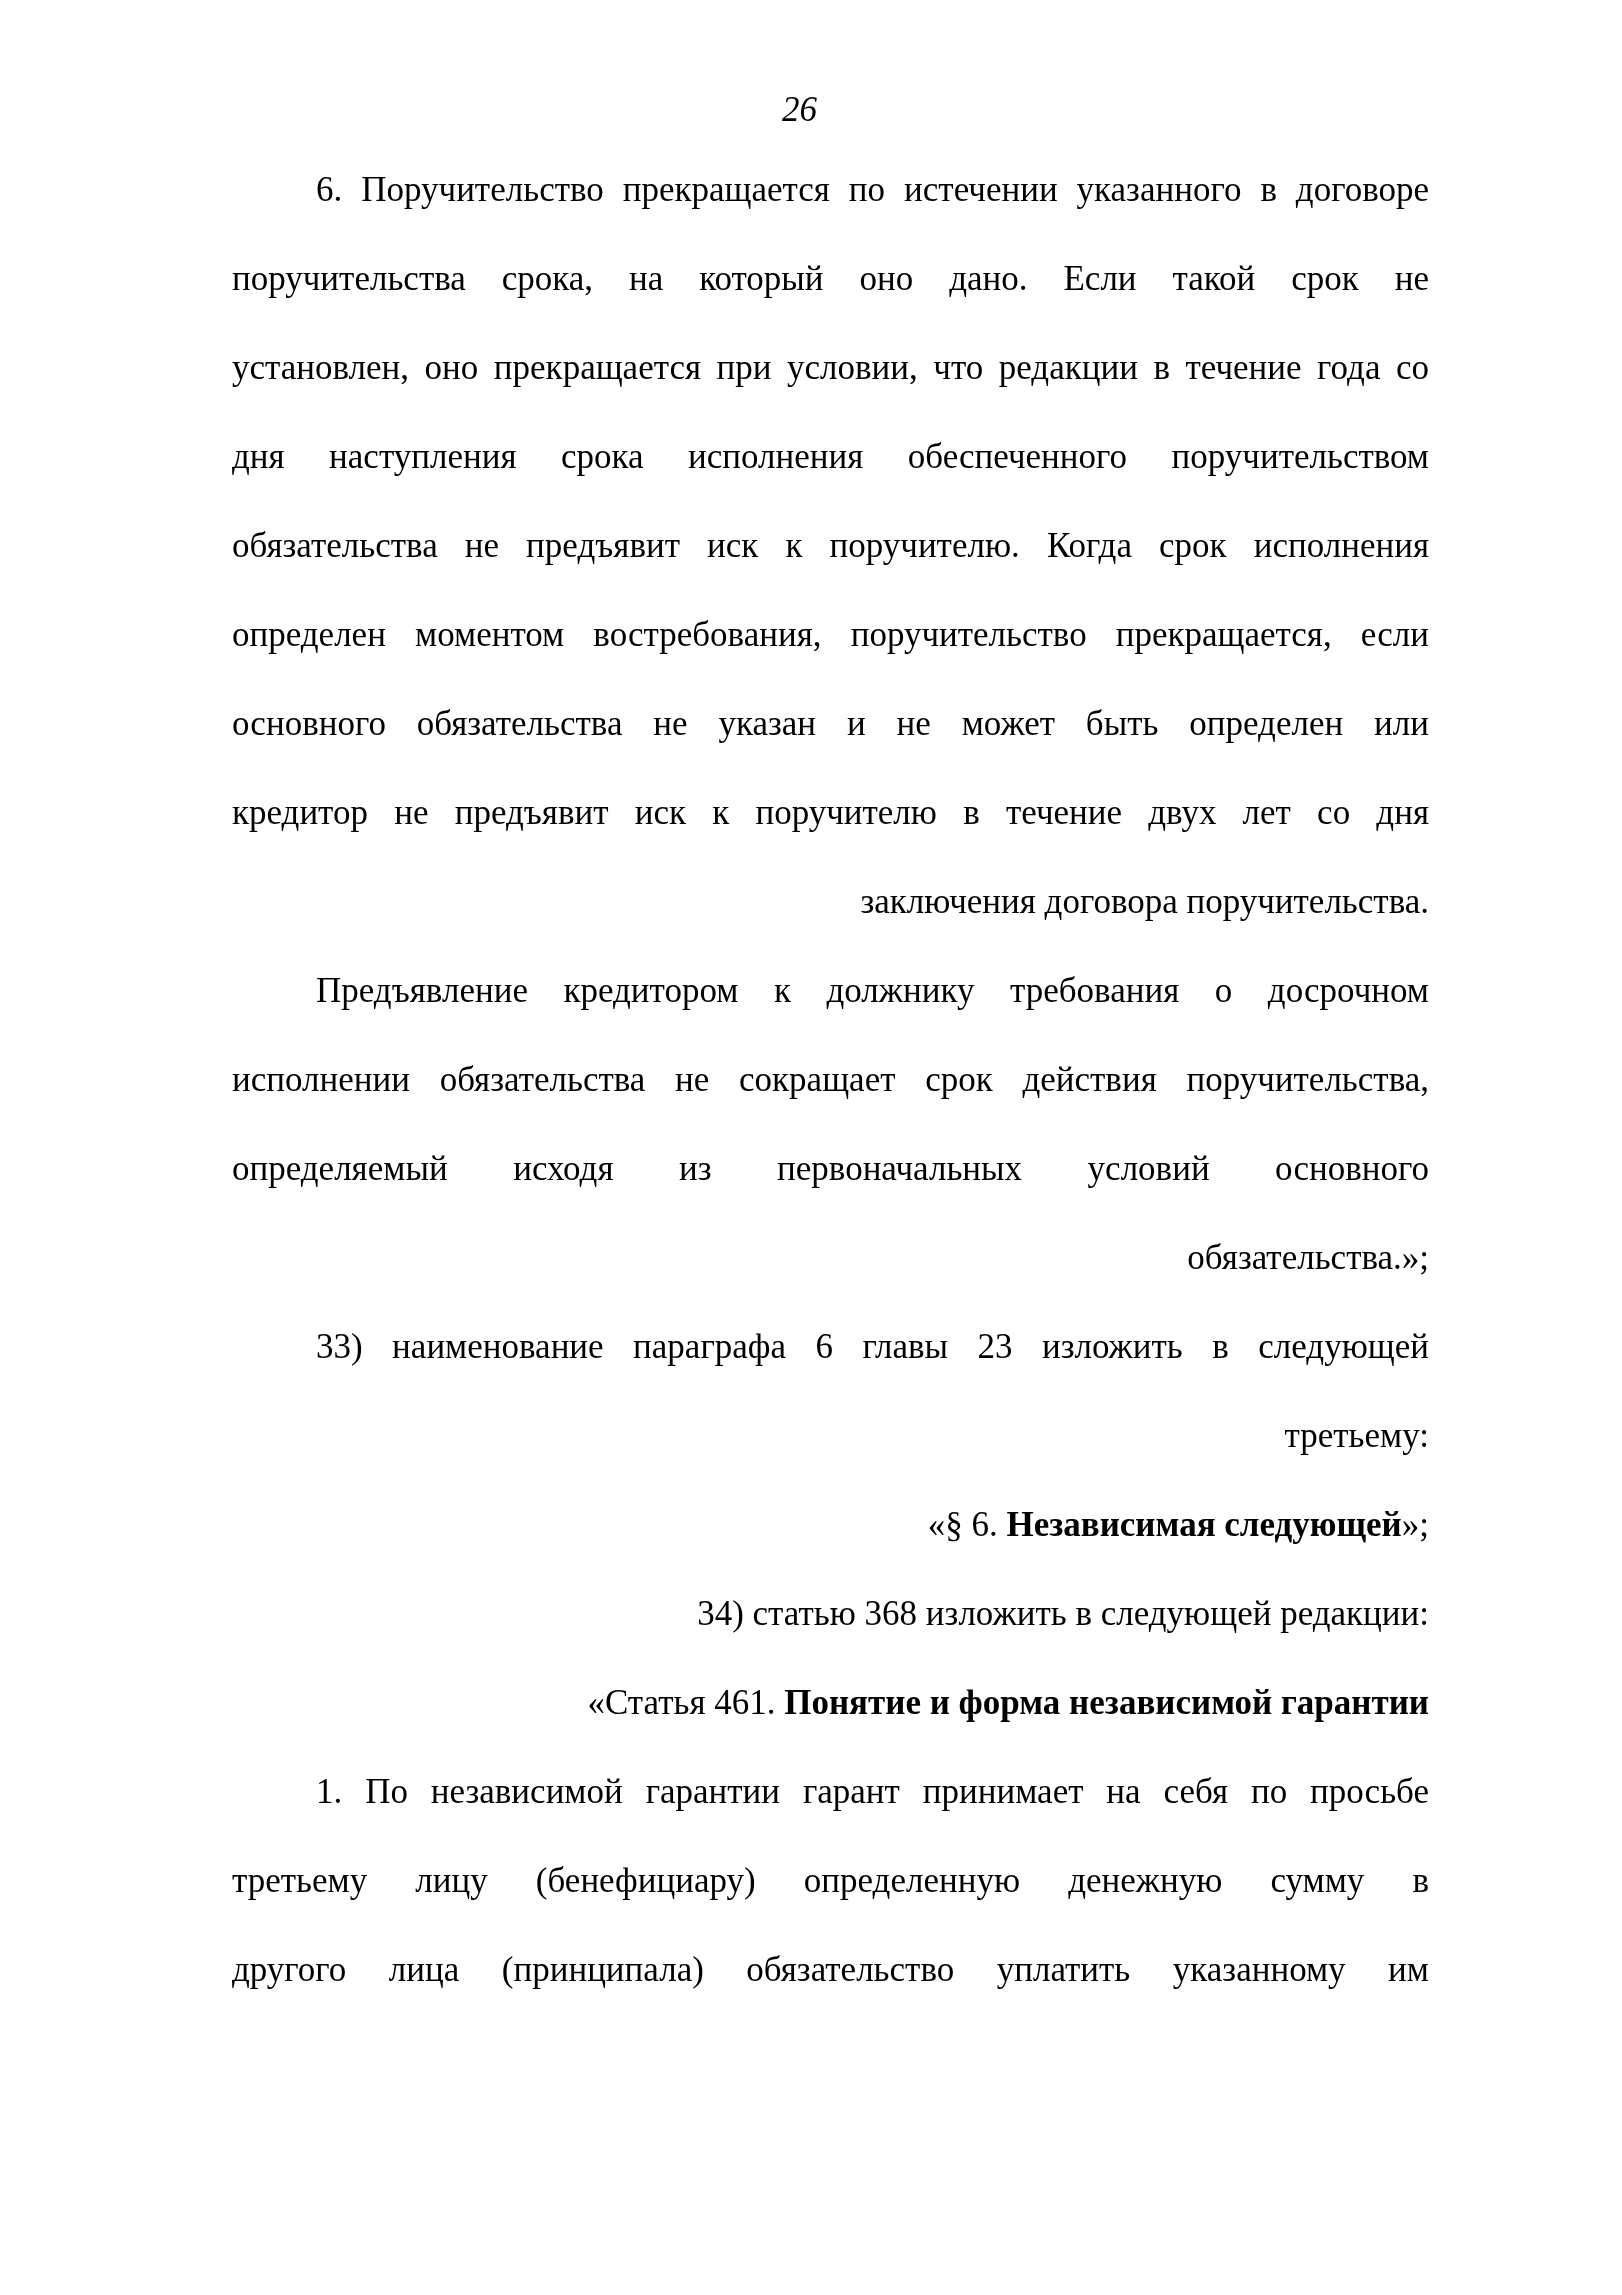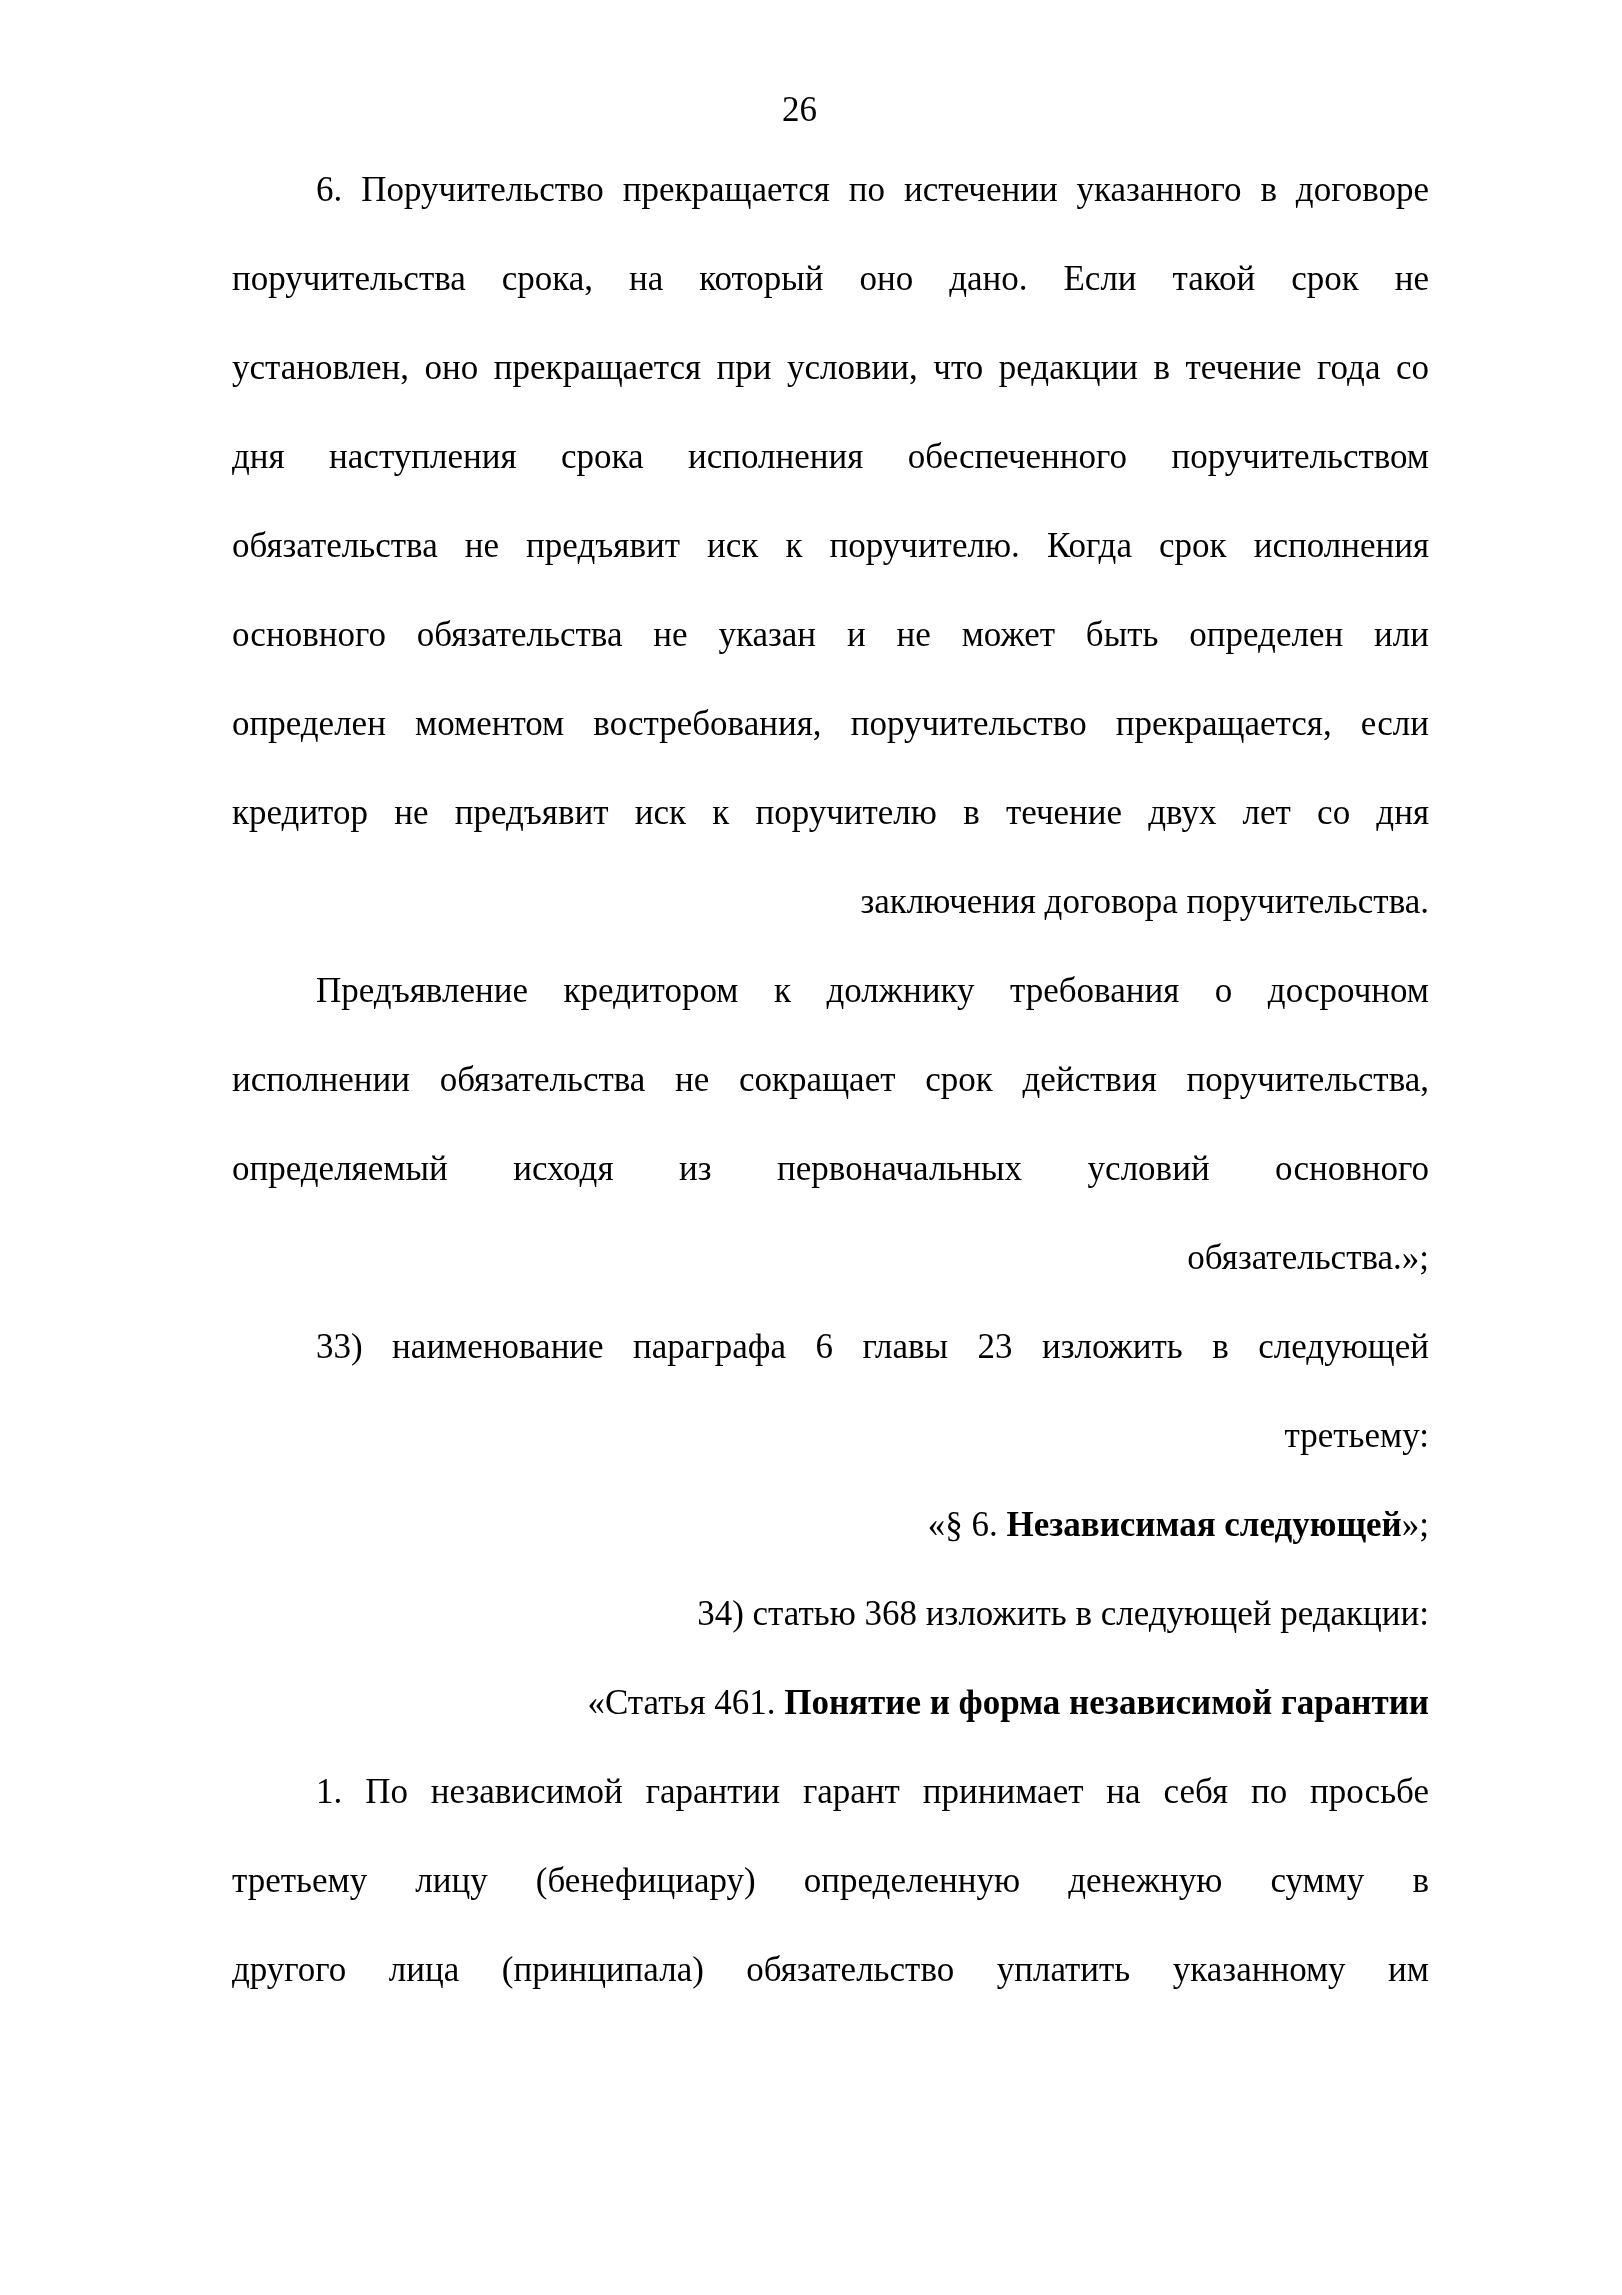--- a/index.html
+++ b/index.html
@@ -13,20 +13,21 @@
     overflow: hidden;
   }
   .page-number {
     position: absolute;
     top: 89px;
     left: 0;
     width: 1599px;
     text-align: center;
     font-size: 35px;
     line-height: 41px;
+    font-style: italic;
   }
   .doc {
     position: absolute;
     left: 196px;
     top: 145px;
     width: 1233px;
     font-size: 35px;
   }
   .line {
     height: 89px;
@@ -47,22 +48,22 @@
 
 <div class="page-number">26</div>
 
 <div class="doc">
 
   <div class="line ind jst">6. Поручительство прекращается по истечении указанного в договоре</div>
   <div class="line jst">поручительства срока, на который оно дано. Если такой срок не</div>
   <div class="line jst">установлен, оно прекращается при условии, что редакции в течение года со</div>
   <div class="line jst">дня наступления срока исполнения обеспеченного поручительством</div>
   <div class="line jst">обязательства не предъявит иск к поручителю. Когда срок исполнения</div>
+  <div class="line jst">определен моментом востребования, поручительство прекращается, если</div>
   <div class="line jst">основного обязательства не указан и не может быть определен или</div>
-  <div class="line jst">определен моментом востребования, поручительство прекращается, если</div>
   <div class="line jst">кредитор не предъявит иск к поручителю в течение двух лет со дня</div>
   <div class="line">заключения договора поручительства.</div>
 
   <div class="line ind jst">Предъявление кредитором к должнику требования о досрочном</div>
   <div class="line jst">исполнении обязательства не сокращает срок действия поручительства,</div>
   <div class="line jst">определяемый исходя из первоначальных условий основного</div>
   <div class="line">обязательства.»;</div>
 
   <div class="line ind jst">33) наименование параграфа 6 главы 23 изложить в следующей</div>
   <div class="line">третьему:</div>

